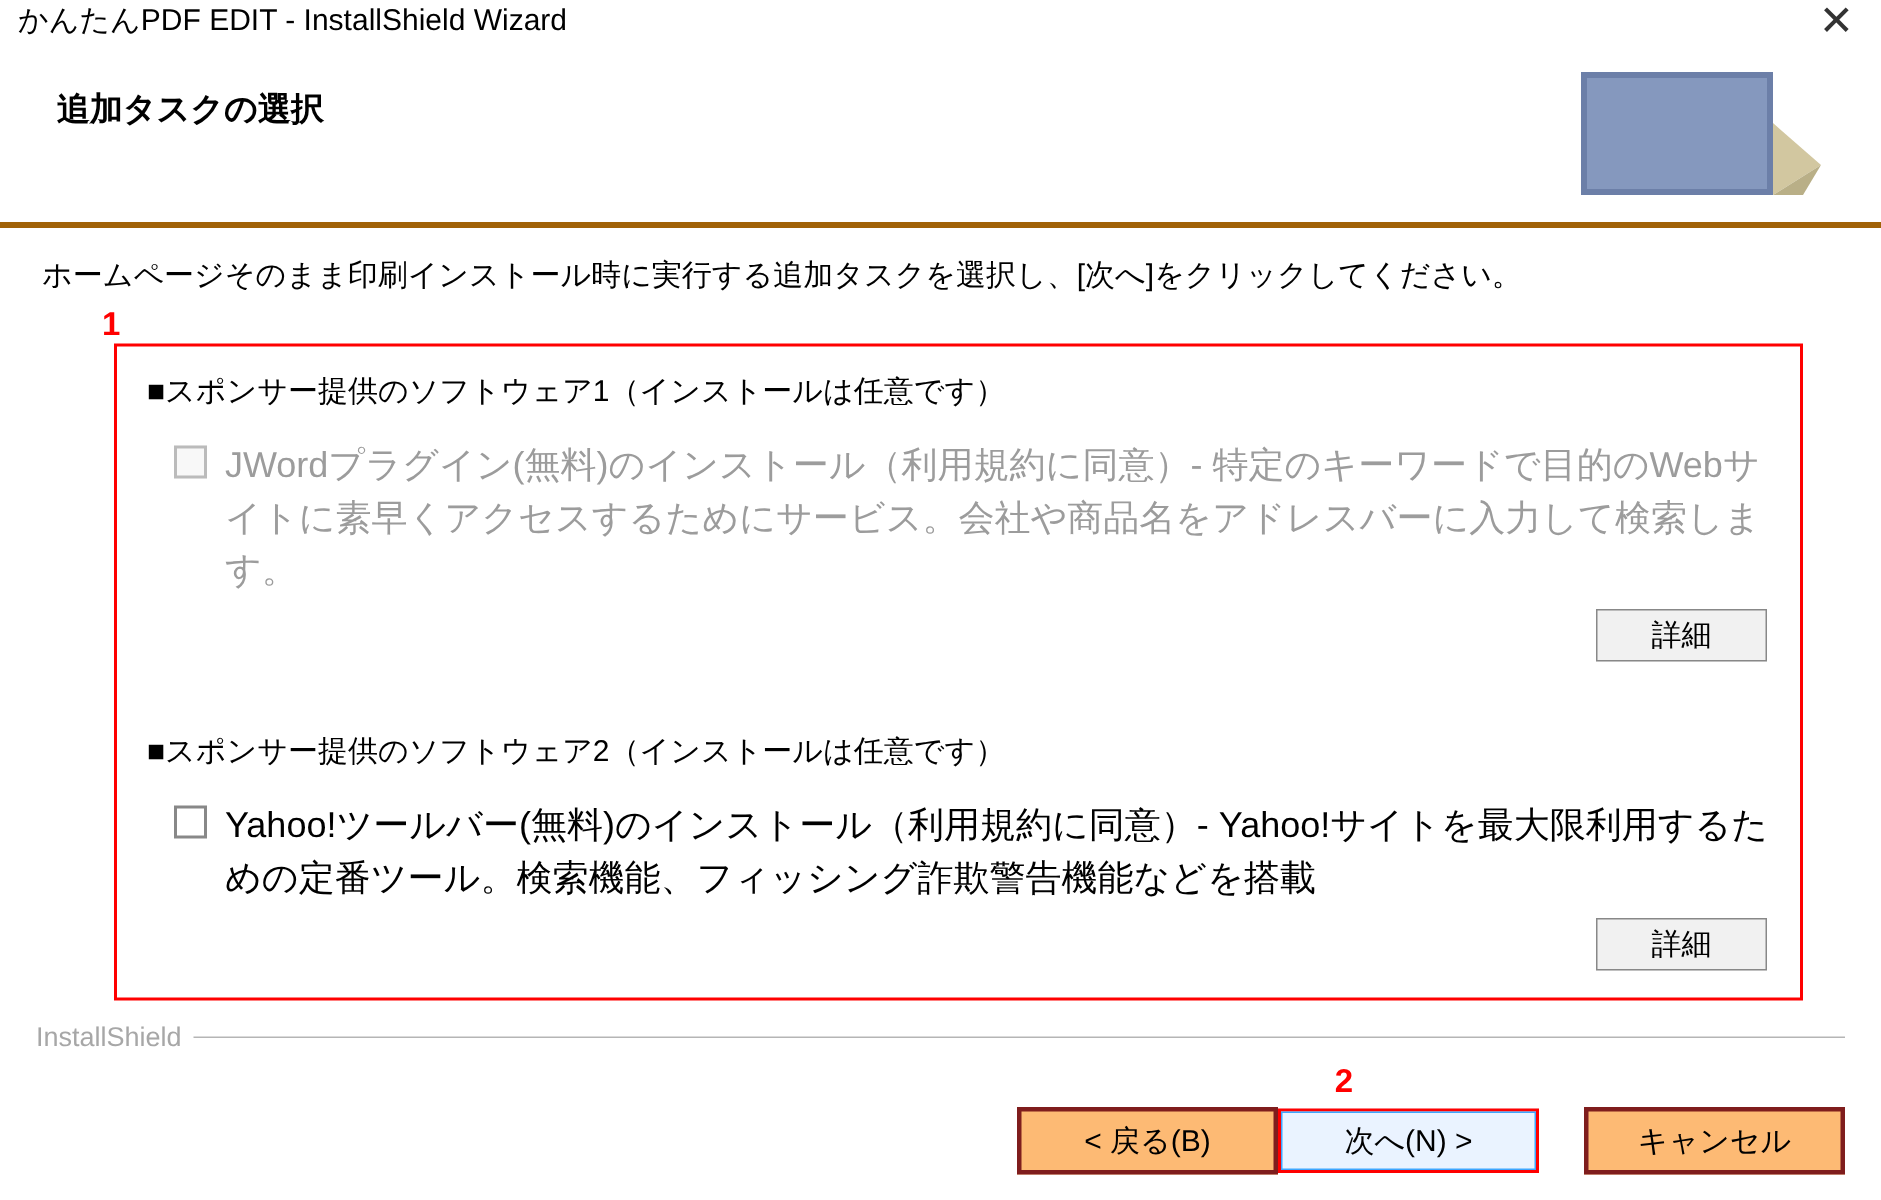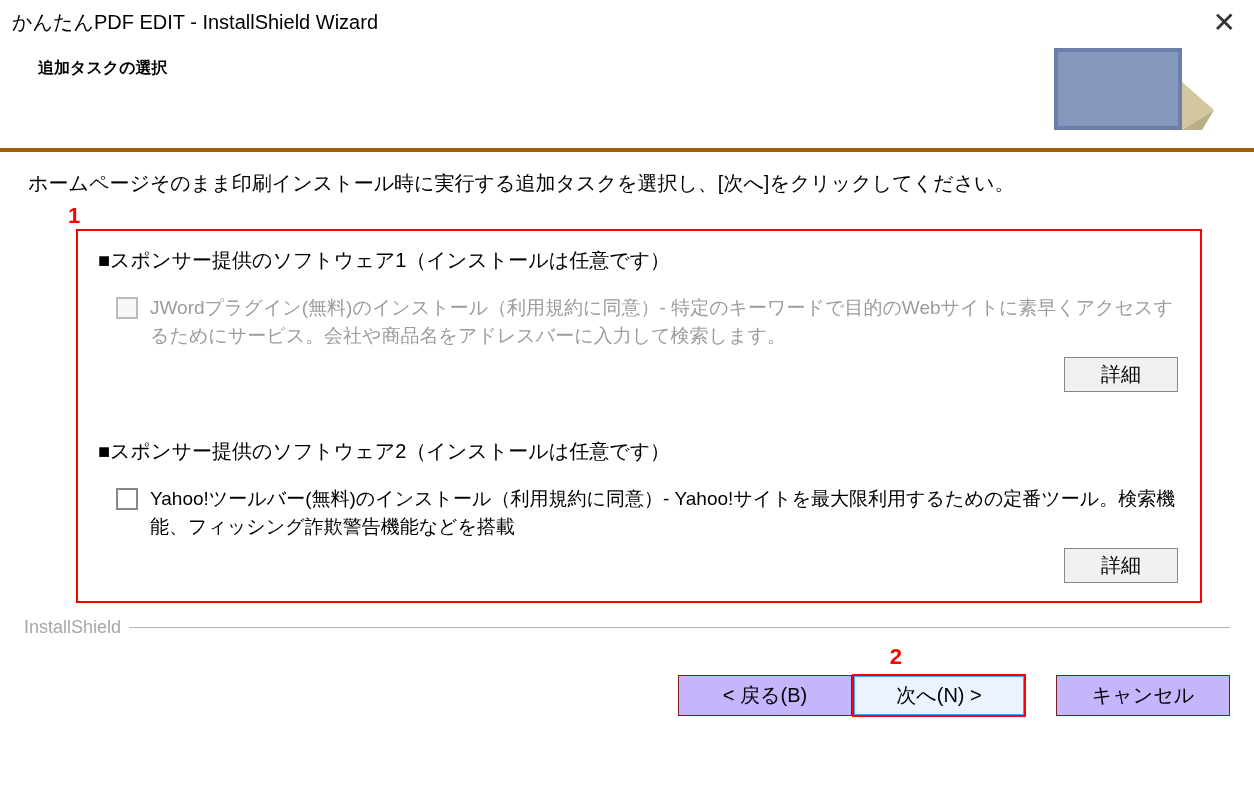--- a/index.html
+++ b/index.html
@@ -10,21 +10,20 @@
       font-size: 17px;
       background: #ffffff;
       color: #000000;
       width: 1254px;
       height: 800px;
       overflow: hidden;
     }
     .titlebar {
       height: 46px;
       display: flex;
-      align-items: center;
       padding: 0 12px;
       border-bottom: 1px solid transparent;
       justify-content: space-between;
     }
     .titlebar-text {
       font-size: 20px;
       color: #000;
     }
     .close-x {
       font-size: 28px;
@@ -37,21 +36,21 @@
       background: #ffffff;
       display: flex;
       align-items: flex-start;
       justify-content: space-between;
     }
     .header-text {
       flex: 1;
     }
     .header-title {
       font-weight: bold;
-      font-size: 16px;
+      font-size: 22px;
       margin: 0 0 2px 0;
     }
     .header-sub {
       font-size: 20px;
       margin: 0 0 0 30px;
       color: #000;
     }
     .header-deco {
       width: 160px;
       height: 90px;
@@ -90,21 +89,21 @@
     .chk {
       width: 22px;
       height: 22px;
       border: 2px solid #888;
       background: #fff;
       flex: 0 0 auto;
       margin-top: 3px;
     }
     .chk.disabled { border-color: #bbb; background:#f8f8f8; }
     .opt-text {
-      font-size: 19px;
+      font-size: 24px;
       color: #9c9c9c;
       line-height: 1.45;
       flex: 1;
     }
     .opt-text.enabled { color: #000; }
     .btn-row {
       display: flex;
       justify-content: flex-end;
       gap: 14px;
       margin-top: 8px;
@@ -143,22 +142,22 @@
       margin-top: 6px;
     }
     .nav-row {
       display: flex;
       justify-content: flex-end;
       gap: 0;
       padding: 4px 24px 10px 0;
       align-items: center;
     }
     .nav-btn {
-      border: 1px solid #7f1d1d;
-      background: #c4b5fd;
+      border: 3px solid #7f1d1d;
+      background: #fdba74;
       padding: 6px 0;
       width: 174px;
       font-size: 20px;
       font-family: inherit;
       text-align: center;
     }
     .nav-btn.primary {
       border: 2px solid #ff0000;
       background: #eaf3ff;
       outline: 1px solid #3da6ff;

